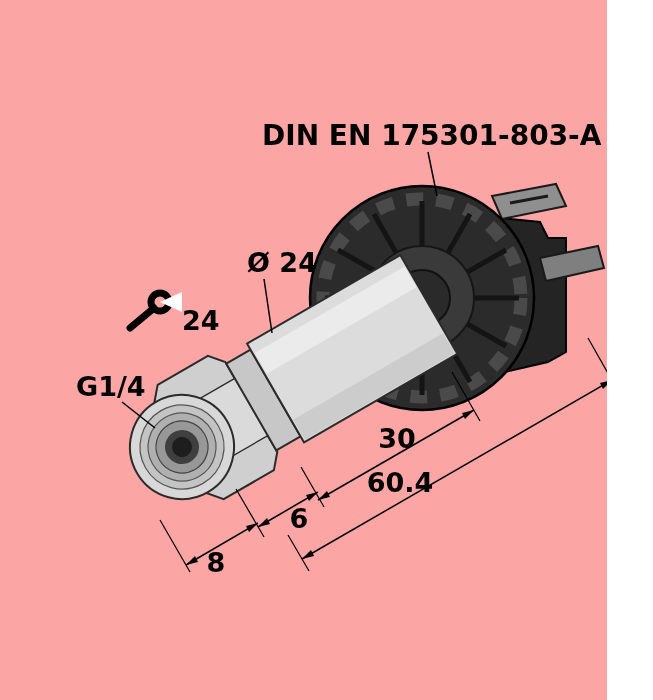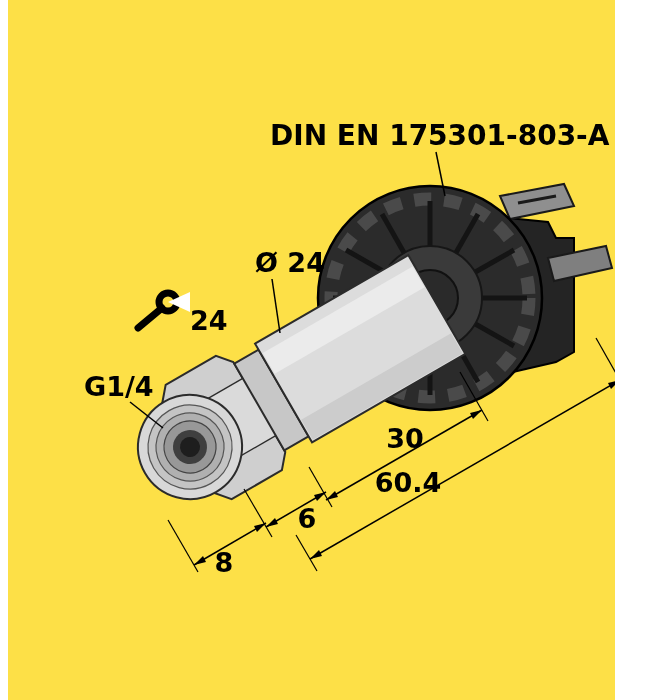--- a/index.html
+++ b/index.html
@@ -5,23 +5,22 @@
   html, body {
     margin: 0;
     padding: 0;
     background: #ffffff;
     font-family: "DejaVu Sans", "Liberation Sans", sans-serif;
   }
   .canvas {
     position: relative;
     width: 607px;
     height: 700px;
-    background: #fde047;
+    background: #fca5a5;
     overflow: hidden;
-    margin-left: 8px;
   }
   svg { display: block; }
   text.lbl {
     font-family: "DejaVu Sans", "Liberation Sans", sans-serif;
     font-size: 27px;
     font-weight: 600;
     fill: #000000;
   }
   text.lbl-big {
     font-family: "DejaVu Sans", "Liberation Sans", sans-serif;

